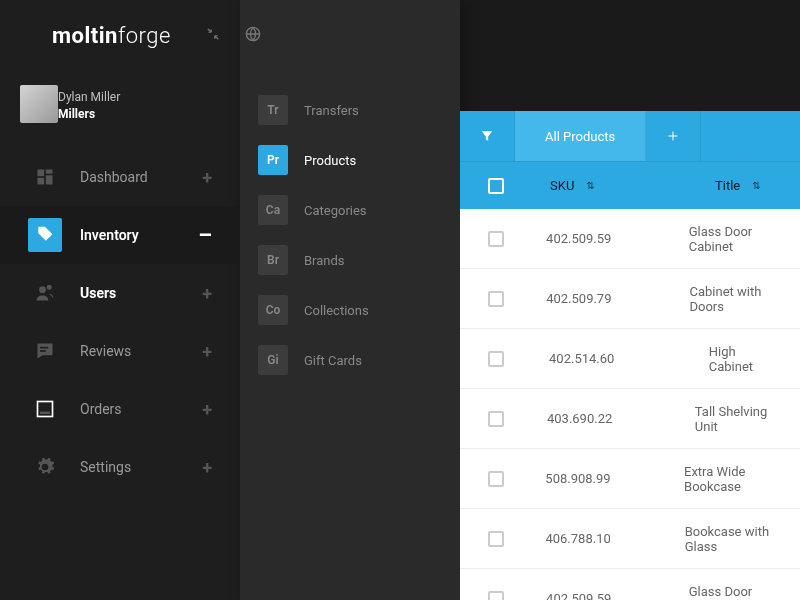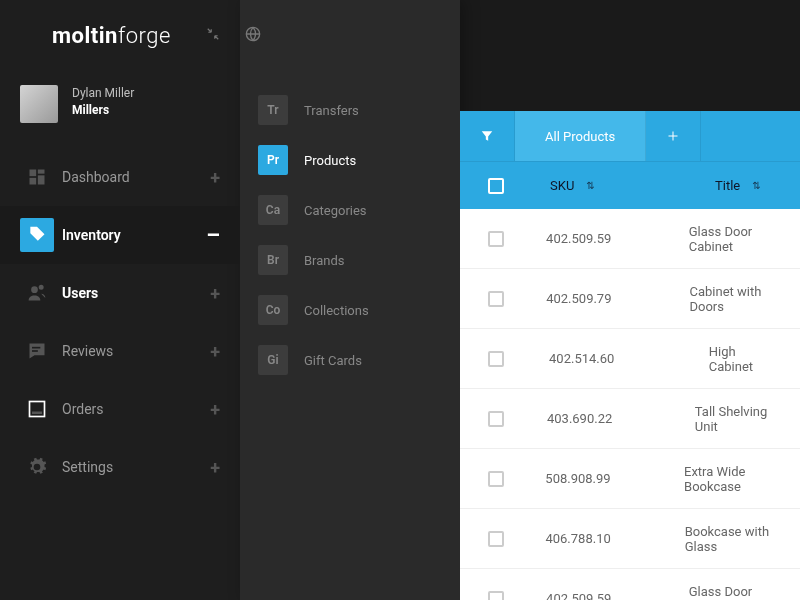--- a/index.html
+++ b/index.html
@@ -4,26 +4,26 @@
 <style>
 *{margin:0;padding:0;box-sizing:border-box;font-family:-apple-system,BlinkMacSystemFont,"Segoe UI",Roboto,sans-serif}
 body{background:#1a1a1a;width:800px;height:600px;overflow:hidden;color:#fff}
 .app{display:flex;height:100%}
 .header{position:absolute;top:0;left:10px;right:0;height:70px;display:flex;align-items:center;padding-left:42px;z-index:10}
 .logo{font-size:22px;font-weight:300;letter-spacing:0.5px}
 .logo b{font-weight:700}
 .header-icons{margin-left:35px;display:flex;gap:25px;align-items:center}
 .header-icons span{opacity:0.7;font-size:14px}
 .sidebar{width:240px;background:#1e1e1e;padding-top:85px;flex-shrink:0}
-.user{display:flex;align-items:flex-start;padding:0 20px 25px 20px;gap:14px}
+.user{display:flex;align-items:flex-end;padding:0 20px 25px 20px;}
 .avatar{width:38px;height:38px;background:#888;border-radius:2px;background:linear-gradient(135deg,#d4d4d4,#999)}
 .user-info{font-size:12px;line-height:1.4}
 .user-name{opacity:0.7}
 .user-company{font-weight:700}
-.nav-item{display:flex;align-items:center;height:58px;padding:0 20px;gap:8px;cursor:pointer;position:relative}
+.nav-item{display:flex;align-items:center;height:58px;padding:0 28px;gap:18px;cursor:pointer;position:relative}
 .nav-item.active{background:#1a1a1a}
 .nav-icon{width:34px;height:34px;display:flex;align-items:center;justify-content:center;border-radius:2px}
 .nav-icon.accent{background:#2ca9e1}
 .nav-icon svg{width:20px;height:20px;fill:#555}
 .nav-icon.accent svg{fill:#fff}
 .nav-label{font-size:14px;color:#999;flex:1}
 .nav-item.active .nav-label{color:#fff;font-weight:600}
 .nav-item.bold .nav-label{color:#fff;font-weight:700}
 .nav-action{color:#555;font-size:18px;font-weight:700}
 .nav-item.active .nav-action{color:#fff;font-size:22px}

